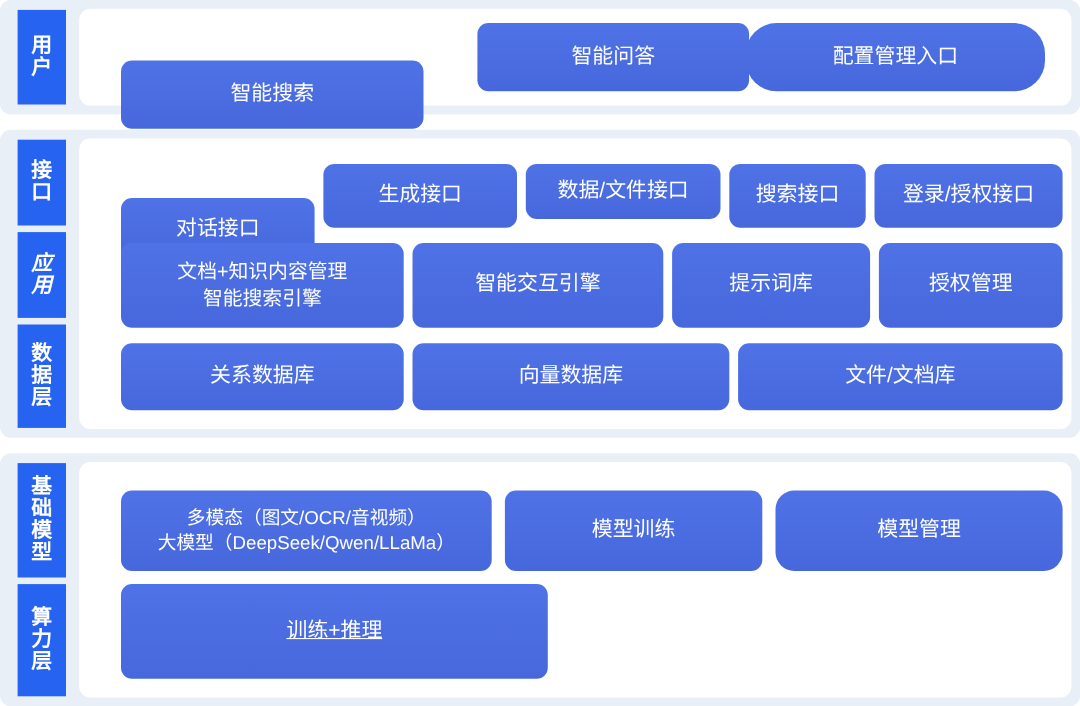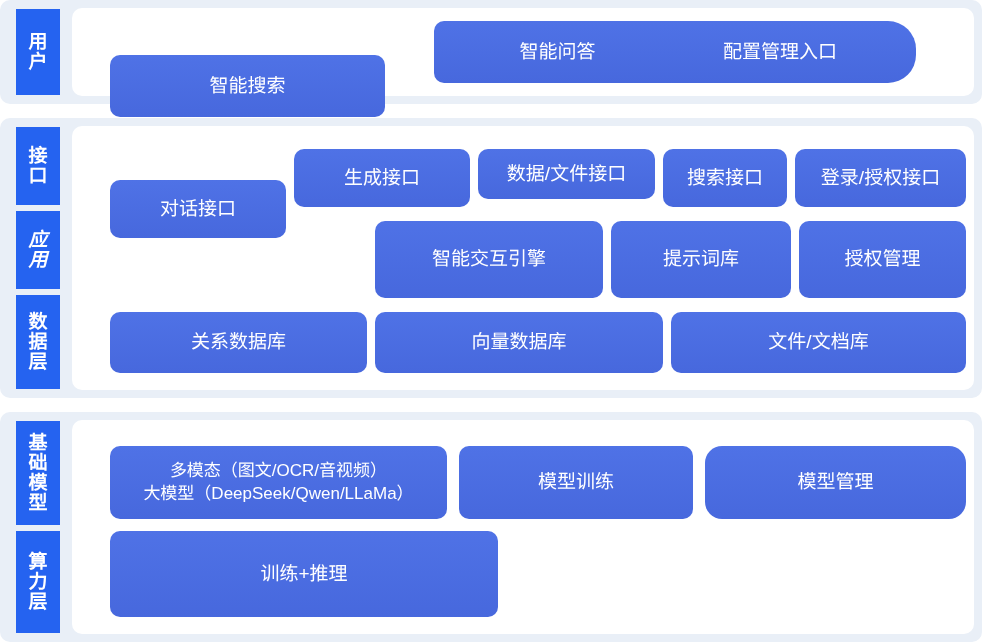--- a/index.html
+++ b/index.html
@@ -100,41 +100,43 @@
 
   <div class="band band-user"></div>
   <div class="panel panel-user"></div>
 
   <div class="tab tab-user">
     <span class="tab-inner">用户</span>
   </div>
 
   <div class="box" style="left:110px; top:21px; width:275px; height:62px;margin-top:34px;">智能搜索</div>
   <div class="box" style="left:395px; top:21px; width:247px; height:62px;margin-left:39px;">智能问答</div>
-  <div class="box" style="left:644px; top:21px; width:272px; height:62px;border-radius:28px;">配置管理入口</div>
+  <div class="box" style="left:678px; top:21px; width:272px; height:62px;border-radius:28px;">配置管理入口</div>
 
   <div class="band band-mid"></div>
   <div class="panel panel-mid"></div>
 
   <div class="tab tab-jiekou">
     <span class="tab-inner">接口</span>
   </div>
   <div class="tab tab-yingy">
     <span class="tab-inner">应用</span>
   </div>
   <div class="tab tab-shuju">
     <span class="tab-inner">数据层</span>
   </div>
 
   <div class="box" style="left:110px; top:142px; width:176px; height:58px;margin-top:38px;">对话接口</div>
   <div class="box" style="left:294px; top:149px; width:176px; height:58px;">生成接口</div>
   <div class="box" style="left:478px; top:149px; width:177px; height:50px;">数据/文件接口</div>
   <div class="box" style="left:663px; top:149px; width:124px; height:58px;">搜索接口</div>
   <div class="box" style="left:795px; top:149px; width:171px; height:58px;">登录/授权接口</div>
 
+  <div class="box two-line" style="left:110px; top:221px; width:257px; height:77px;">文档+知识内容管理
+智能搜索引擎</div>
   <div class="box" style="left:375px; top:221px; width:228px; height:77px;">智能交互引擎</div>
   <div class="box" style="left:611px; top:221px; width:180px; height:77px;">提示词库</div>
   <div class="box" style="left:799px; top:221px; width:167px; height:77px;">授权管理</div>
 
   <div class="box" style="left:110px; top:312px; width:257px; height:61px;">关系数据库</div>
   <div class="box" style="left:375px; top:312px; width:288px; height:61px;">向量数据库</div>
   <div class="box" style="left:671px; top:312px; width:295px; height:61px;">文件/文档库</div>
 
   <div class="band band-bottom"></div>
   <div class="panel panel-bottom"></div>
@@ -144,15 +146,15 @@
   </div>
   <div class="tab tab-suanli">
     <span class="tab-inner">算力层</span>
   </div>
 
   <div class="box two-line" style="left:110px; top:446px; width:337px; height:73px; font-size:17px;">多模态（图文/OCR/音视频）
 大模型（DeepSeek/Qwen/LLaMa）</div>
   <div class="box" style="left:459px; top:446px; width:234px; height:73px;">模型训练</div>
   <div class="box" style="left:705px; top:446px; width:261px; height:73px;border-radius:17px;">模型管理</div>
 
-  <div class="box" style="left:110px; top:531px; width:388px; height:86px;">训练+推理</div>
+  <div class="box" style="left:110px; top:531px; width:388px; height:86px;text-decoration:underline;">训练+推理</div>
 
 </div>
 
 </body></html>

